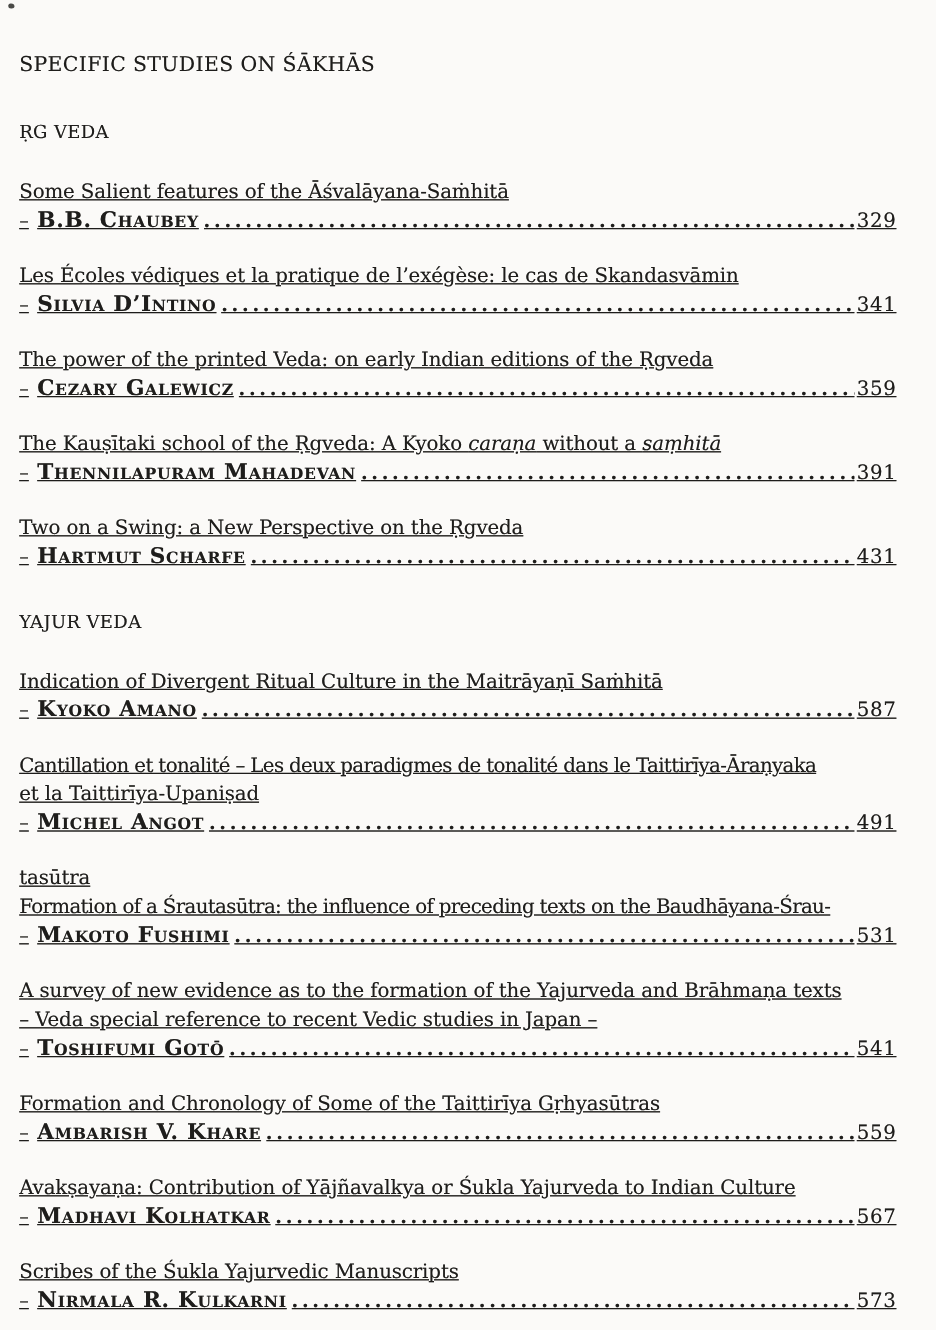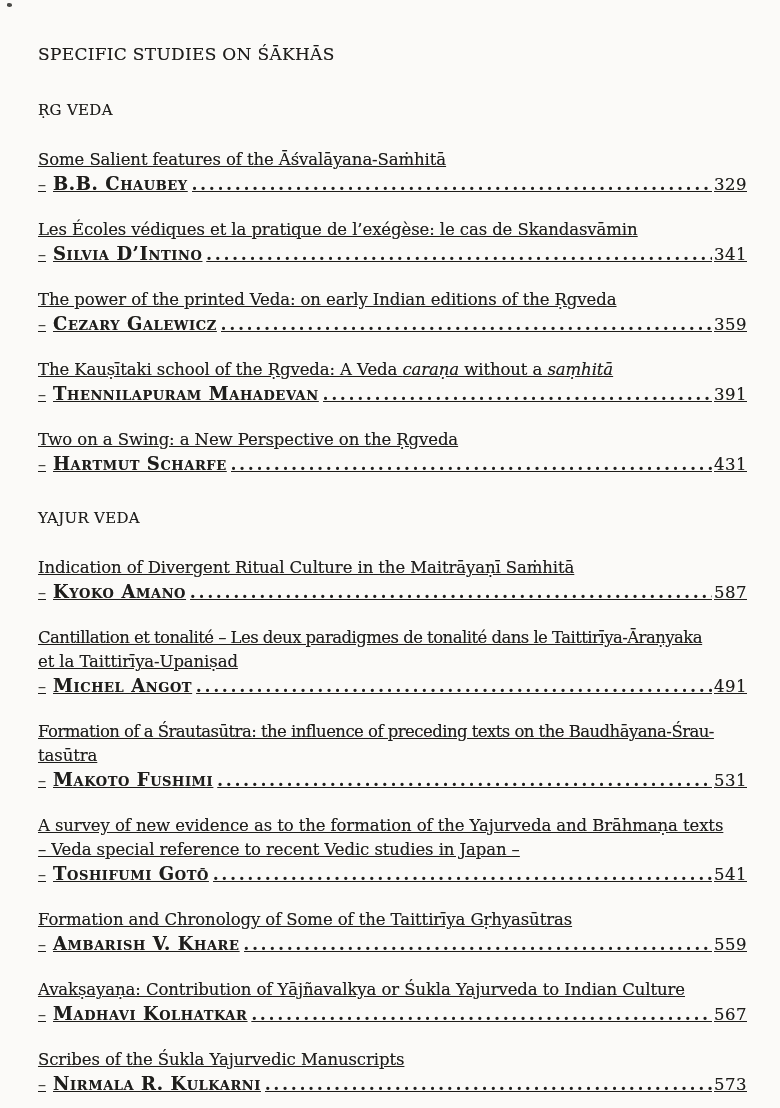--- a/index.html
+++ b/index.html
@@ -9,21 +9,21 @@
     font-family:"DejaVu Serif","Liberation Serif",serif;
     color:#1e1d1b;
     overflow:hidden;
     position:relative;
   }
   .scan-speck{
     position:absolute;left:7px;top:3px;width:5px;height:4px;
     background:#2a2a28;border-radius:40% 60% 50% 50%;opacity:.85;
   }
   .page{
-    padding:42px 33px 0 38px;
+    padding:42px 33px 0 16px;
     text-shadow:0 0 .45px rgba(30,29,27,.5);
   }
   .heading{
     font-size:17px;line-height:24px;letter-spacing:.3px;
   }
   .toc-section .section-title{
     font-size:15px;line-height:24px;letter-spacing:.3px;
     margin:32px 0 26px;
   }
   .toc-section + .toc-section .section-title{
@@ -107,21 +107,21 @@
           </div>
           <div class="author-line">
             <span class="author-dash">–</span>
             <span class="author-name">Cezary Galewicz</span>
             <span class="dot-leader"></span>
             <span class="page-number">359</span>
           </div>
         </div>
         <div class="entry">
           <div class="entry-title">
-            <div class="title-line"><span>The Kauṣītaki school of the Ṛgveda: A Veda </span><span class="italic">caraṇa</span><span> without a </span><span class="italic">saṃhitā</span></div>
+            <div class="title-line"><span>The Kauṣītaki school of the Ṛgveda: A Kyoko </span><span class="italic">caraṇa</span><span> without a </span><span class="italic">saṃhitā</span></div>
           </div>
           <div class="author-line">
             <span class="author-dash">–</span>
             <span class="author-name">Thennilapuram Mahadevan</span>
             <span class="dot-leader"></span>
             <span class="page-number">391</span>
           </div>
         </div>
         <div class="entry">
           <div class="entry-title">
@@ -155,22 +155,22 @@
           </div>
           <div class="author-line">
             <span class="author-dash">–</span>
             <span class="author-name">Michel Angot</span>
             <span class="dot-leader"></span>
             <span class="page-number">491</span>
           </div>
         </div>
         <div class="entry">
           <div class="entry-title">
+            <div class="title-line"><span>tasūtra</span></div>
             <div class="title-line tight"><span>Formation of a Śrautasūtra: the influence of preceding texts on the Baudhāyana-Śrau-</span></div>
-            <div class="title-line"><span>tasūtra</span></div>
           </div>
           <div class="author-line">
             <span class="author-dash">–</span>
             <span class="author-name">Makoto Fushimi</span>
             <span class="dot-leader"></span>
             <span class="page-number">531</span>
           </div>
         </div>
         <div class="entry">
           <div class="entry-title">

